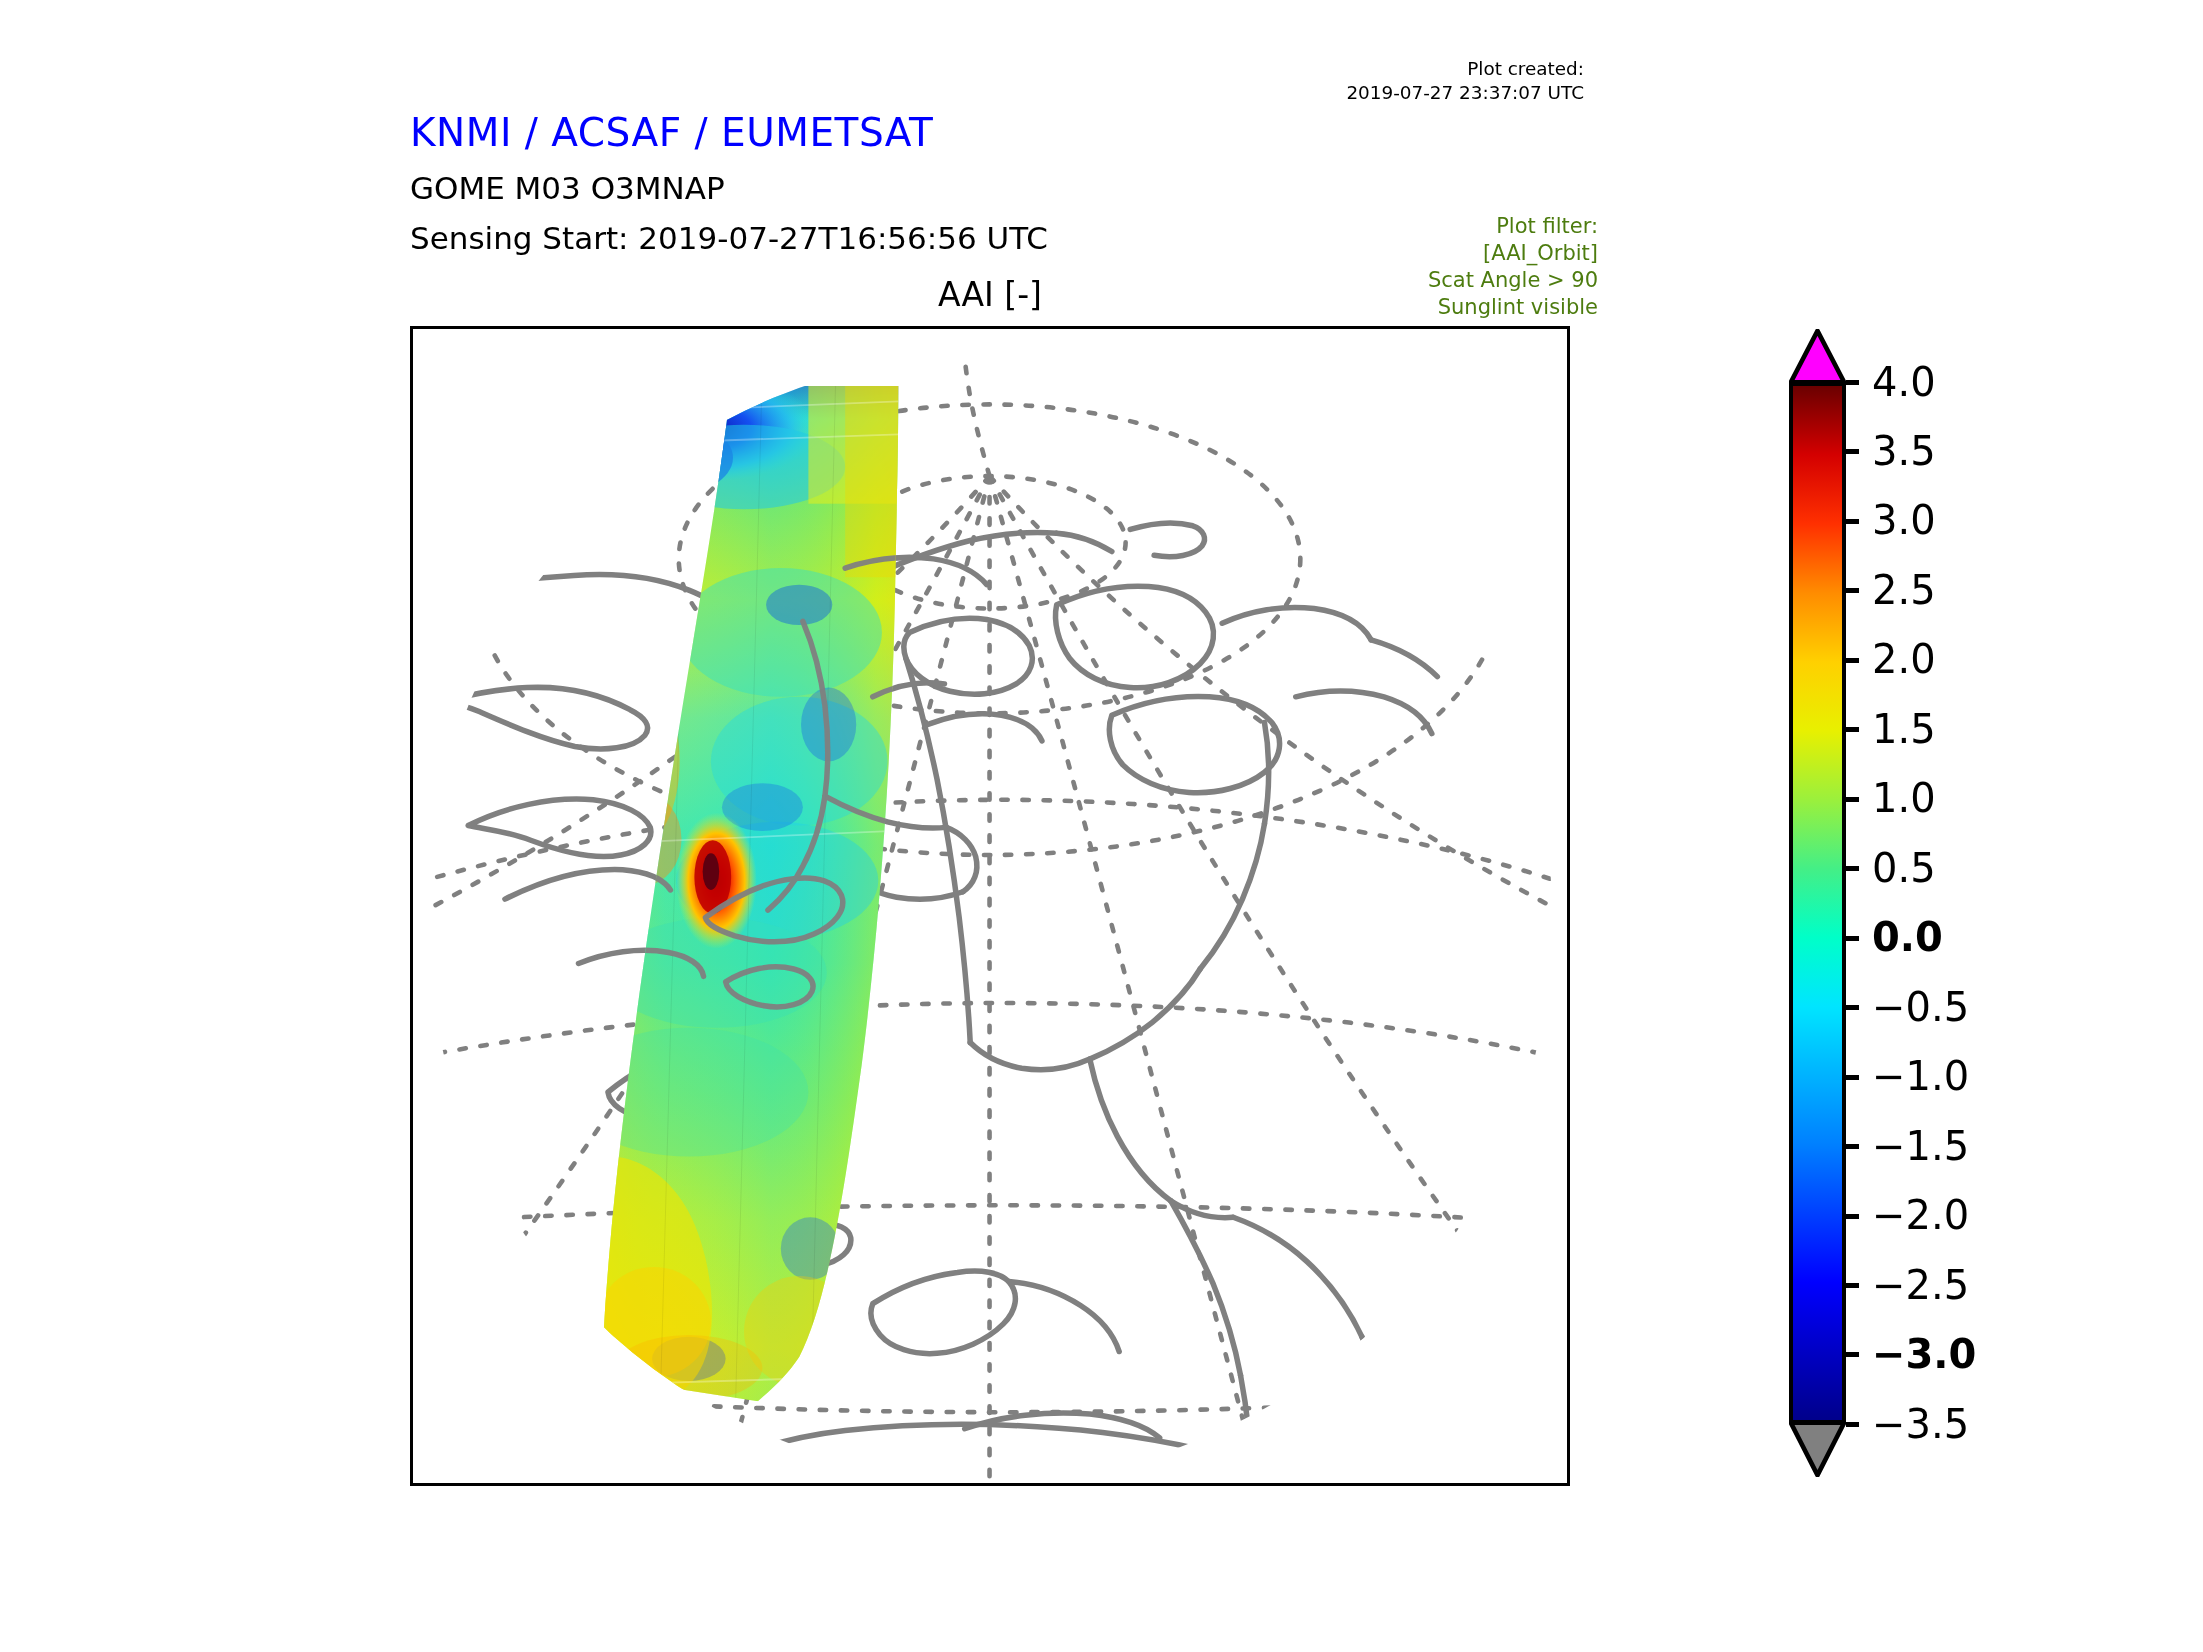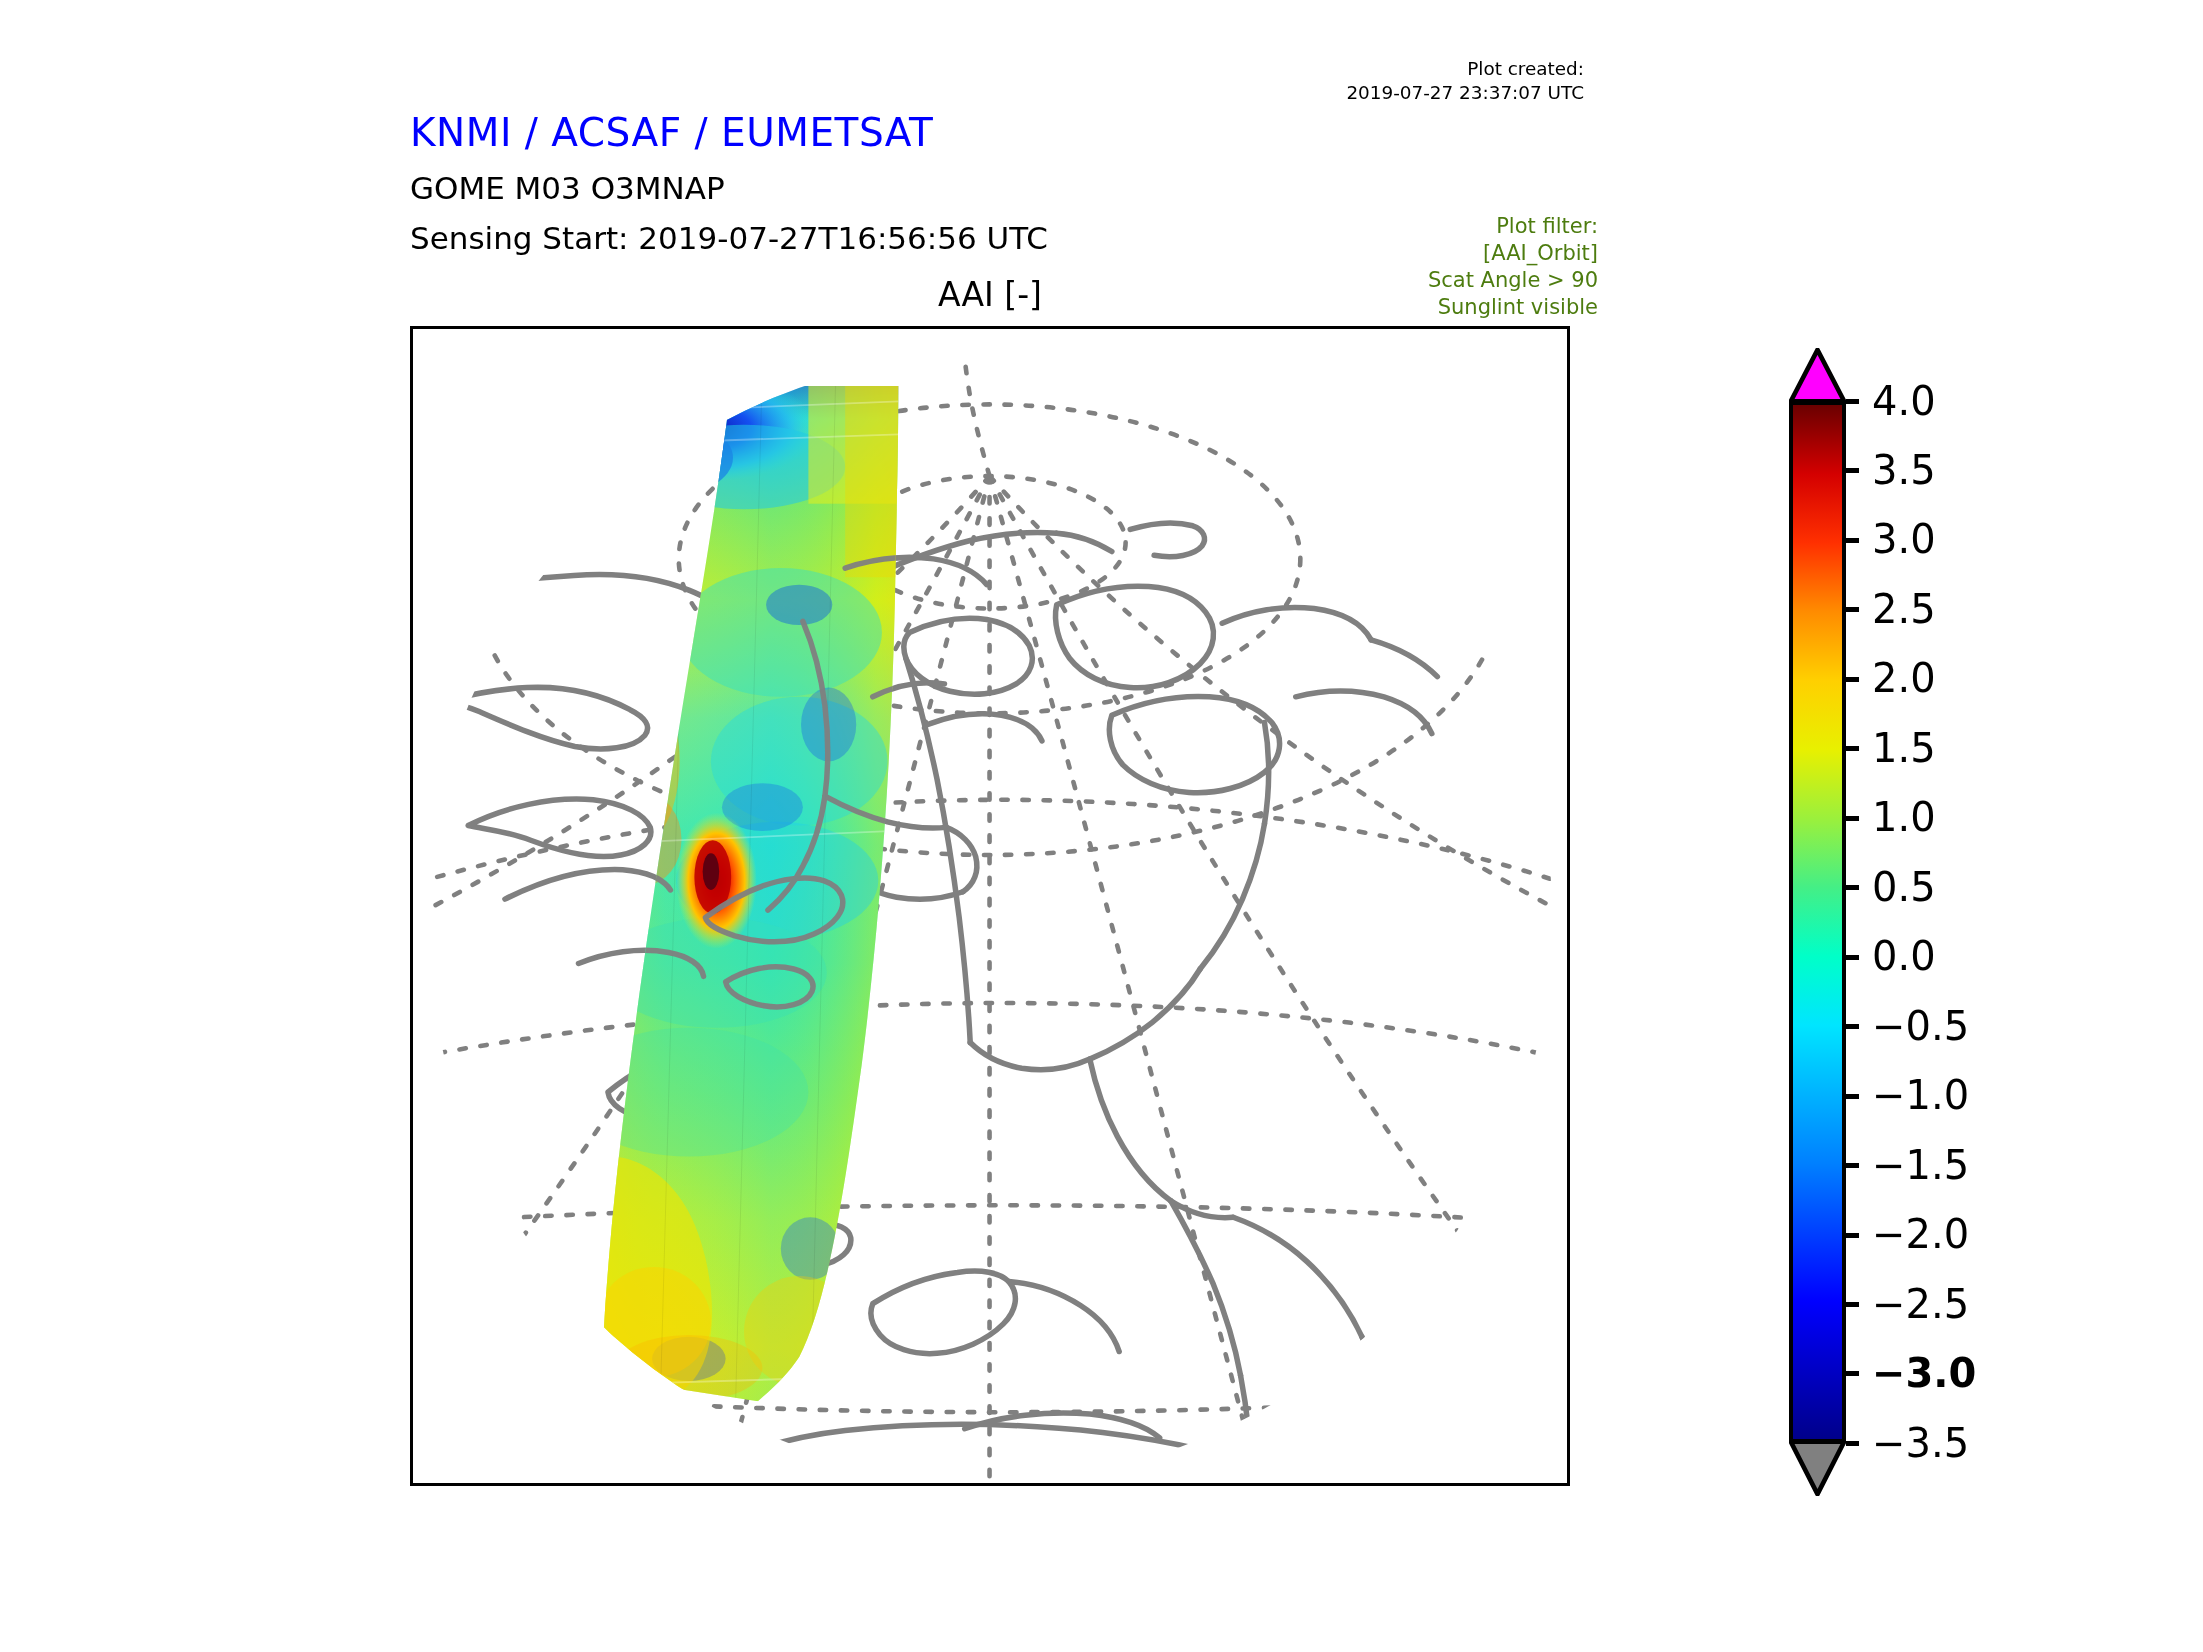--- a/index.html
+++ b/index.html
@@ -18,21 +18,21 @@
                 font-size:21px;line-height:27px;color:#ff0000;}
 
   #plot-title{left:410px;top:275px;width:1160px;text-align:center;font-size:33px;}
 
   
   #map-frame{left:410px;top:326px;width:1160px;height:1160px;
              border:3.7px solid #000;box-sizing:border-box;background:#fff;overflow:hidden;}
   #map-svg{position:absolute;left:0;top:0;width:100%;height:100%;}
 
   
-  #cbar-wrap{left:1789px;top:350px;width:386px;height:1166px;padding-left:20px;}
+  #cbar-wrap{left:1789px;top:331px;width:386px;height:1166px;padding-left:20px;}
   #cbar-body{position:absolute;left:0;top:51px;width:57px;height:1042px;
              box-sizing:border-box;border:4.6px solid #000;
              background:linear-gradient(to top,
                #00008b 0%,
                #0000ff 13.3%,
                #0080ff 26.6%,
                #00e5ff 40.0%,
                #00ffc8 46.6%,
                #44ef86 53.3%,
                #9bf03c 60.0%,
@@ -319,21 +319,21 @@
       <div class="clabel" style="top: 259px;">2.5</div>
       <div class="ctick" style="top: 327px;"></div>
       <div class="clabel" style="top: 328px;">2.0</div>
       <div class="ctick" style="top: 396px;"></div>
       <div class="clabel" style="top: 398px;">1.5</div>
       <div class="ctick" style="top: 466px;"></div>
       <div class="clabel" style="top: 467px;">1.0</div>
       <div class="ctick" style="top: 535px;"></div>
       <div class="clabel" style="top: 537px;">0.5</div>
       <div class="ctick" style="top: 605px;"></div>
-      <div class="clabel" style="top: 606px;">0.0</div>
+      <div class="clabel" style="top: 606px; font-weight: bold;">0.0</div>
       <div class="ctick" style="top: 674px;"></div>
       <div class="clabel" style="top: 676px;">−0.5</div>
       <div class="ctick" style="top: 744px;"></div>
       <div class="clabel" style="top: 745px;">−1.0</div>
       <div class="ctick" style="top: 813px;"></div>
       <div class="clabel" style="top: 815px;">−1.5</div>
       <div class="ctick" style="top: 883px;"></div>
       <div class="clabel" style="top: 884px;">−2.0</div>
       <div class="ctick" style="top: 952px;"></div>
       <div class="clabel" style="top: 954px;">−2.5</div>

